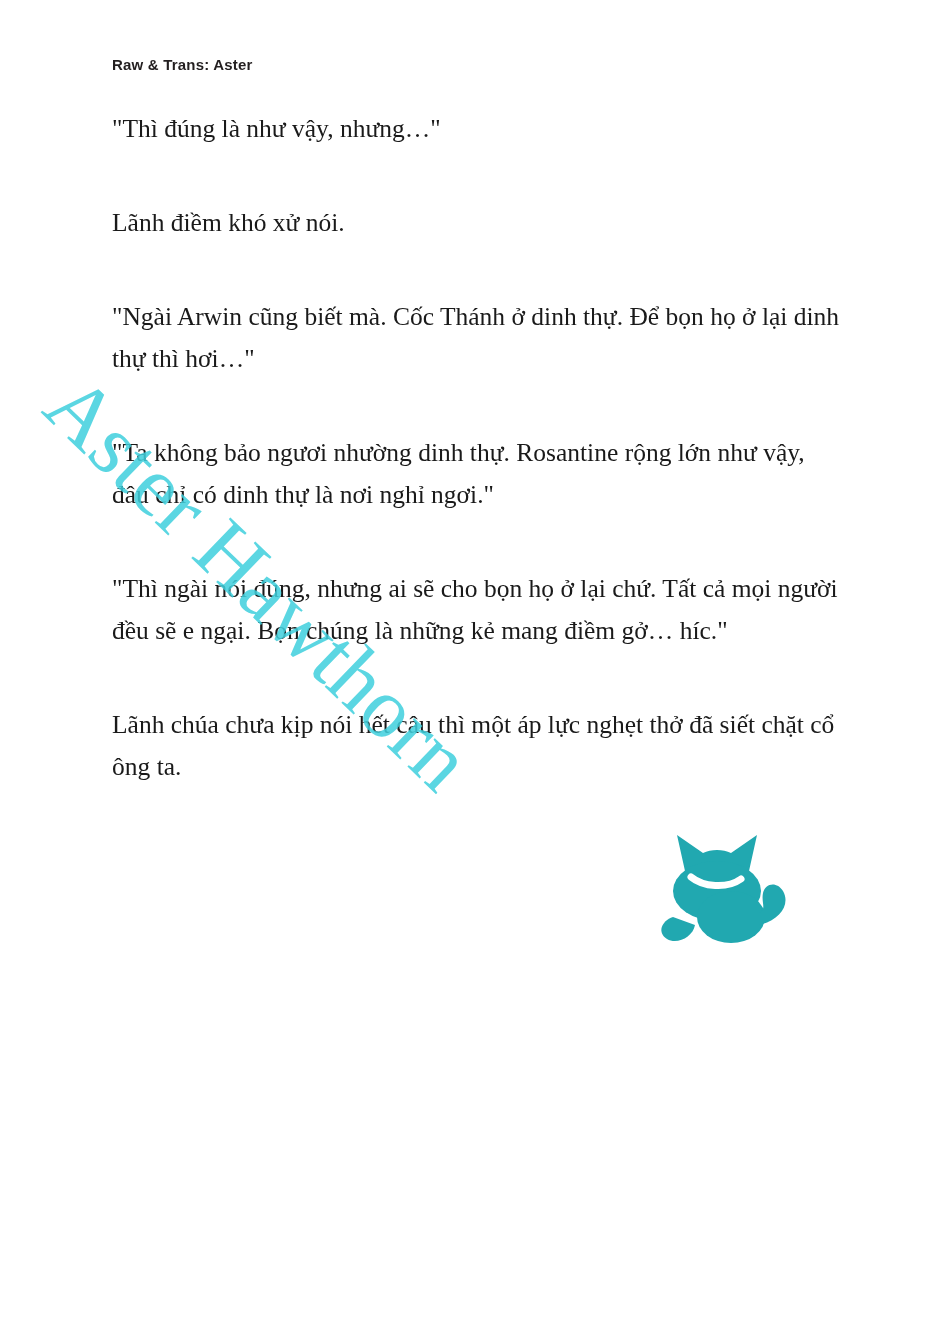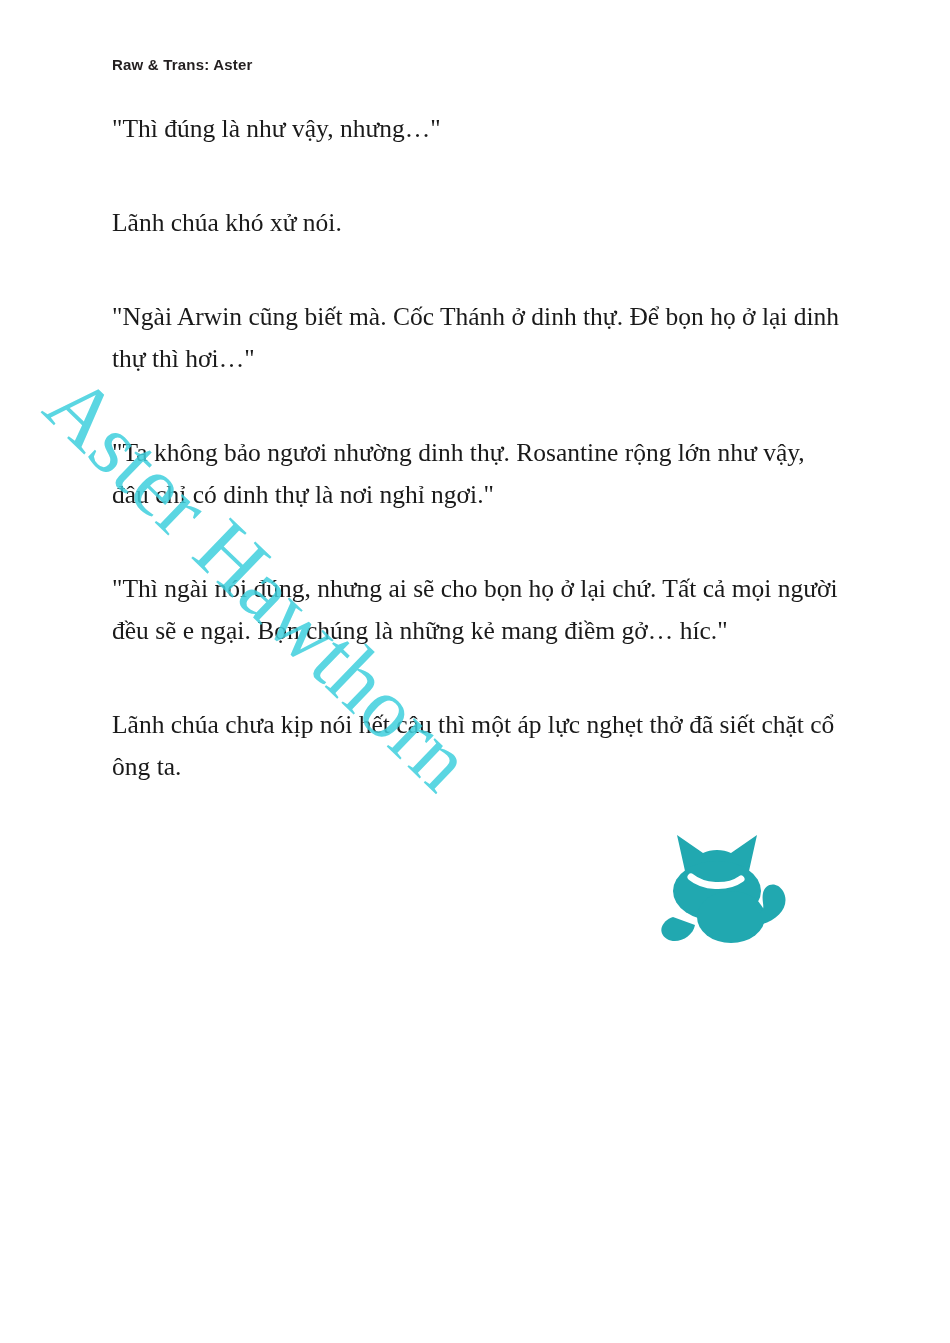--- a/index.html
+++ b/index.html
@@ -77,21 +77,21 @@
 </style>
 </head>
 <body>
 
 <div class="page">
 
   <div class="credit">Raw &amp; Trans: Aster</div>
 
   <div class="content">
     <p class="para">"Thì đúng là như vậy, nhưng…"</p>
-    <p class="para">Lãnh chúa khó xử nói.</p>
+    <p class="para">Lãnh điềm khó xử nói.</p>
     <p class="para">"Ngài Arwin cũng biết mà. Cốc Thánh ở dinh thự. Để bọn họ ở lại dinh thự thì hơi…"</p>
     <p class="para">"Ta không bảo ngươi nhường dinh thự. Rosantine rộng lớn như vậy, đâu chỉ có dinh thự là nơi nghỉ ngơi."</p>
     <p class="para">"Thì ngài nói đúng, nhưng ai sẽ cho bọn họ ở lại chứ. Tất cả mọi người đều sẽ e ngại. Bọn chúng là những kẻ mang điềm gở… híc."</p>
     <p class="para">Lãnh chúa chưa kịp nói hết câu thì một áp lực nghẹt thở đã siết chặt cổ ông ta.</p>
   </div>
 
   <div class="watermark">
     <div class="watermark-text">Aster Hawthorn</div>
     <svg class="watermark-cat" viewBox="0 0 140 130">
       <g fill="#21a8b0">

